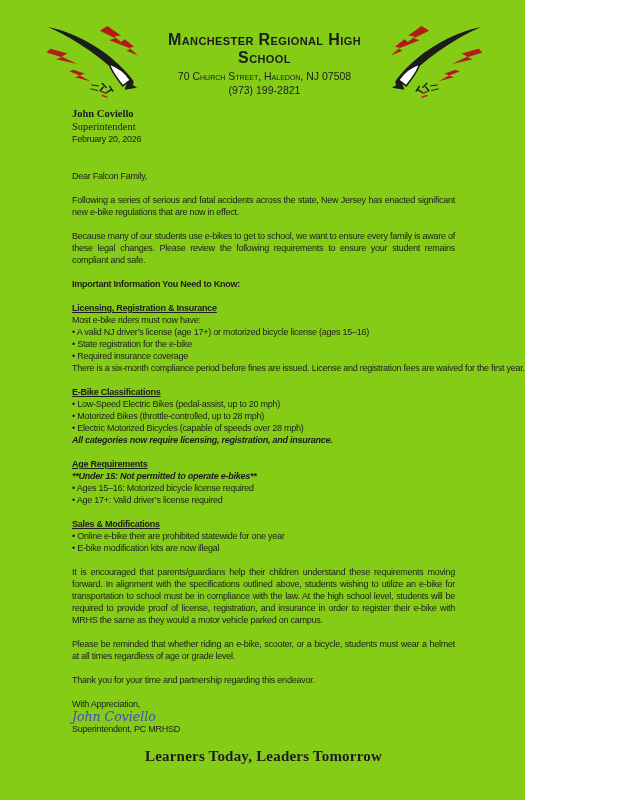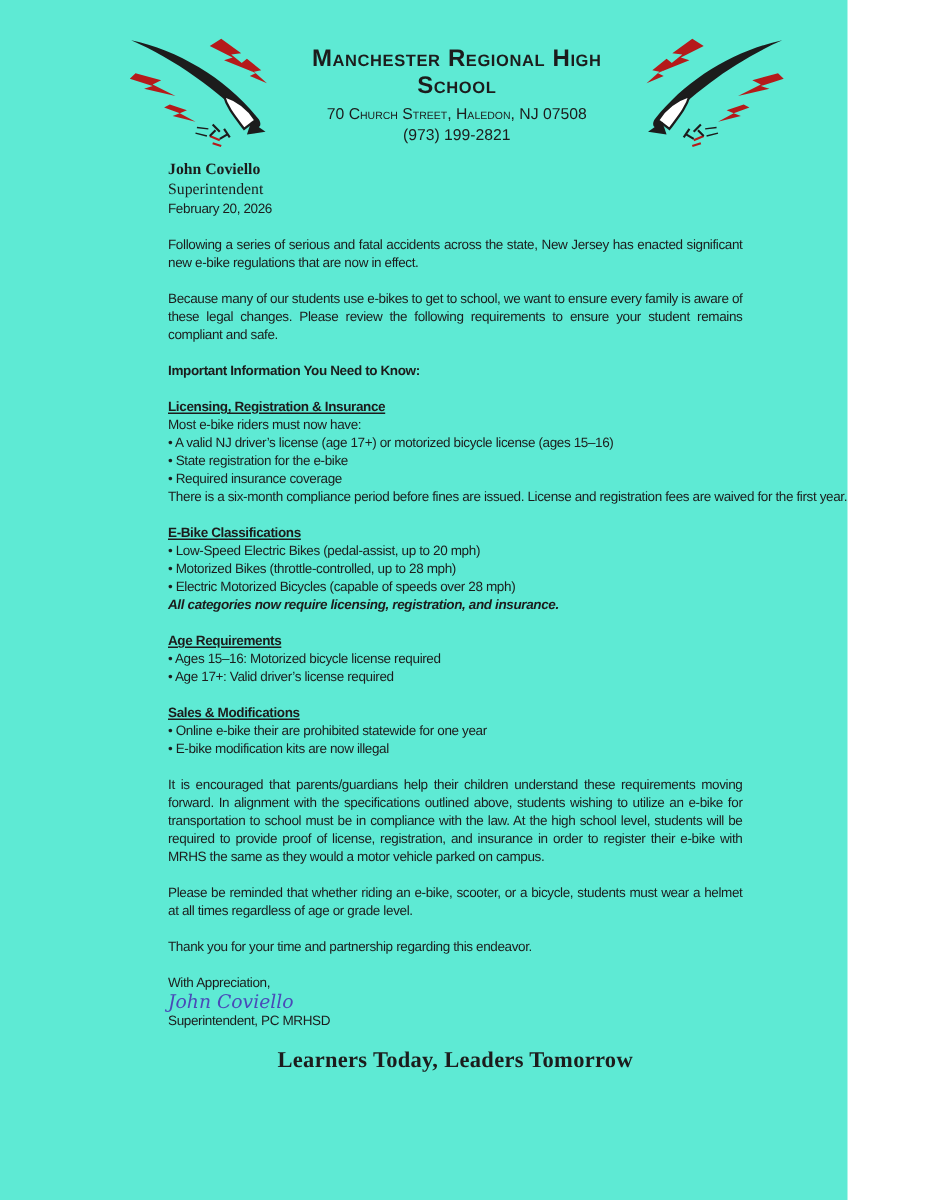--- a/index.html
+++ b/index.html
@@ -1,25 +1,24 @@
 <!DOCTYPE html>
 <html><head>
 <meta charset="utf-8">
 <style>
   * { margin: 0; padding: 0; box-sizing: border-box; }
   html, body { background: #ffffff; }
   .page {
     position: relative;
-    width: 565px;
+    width: 525px;
     height: 800px;
-    background: #5eead4;
+    background: #84cc16;
     font-family: "Liberation Sans", sans-serif;
     color: #1c1c1c;
     overflow: hidden;
-    padding-left: 40px;
   }
   
   .letterhead {
     display: flex;
     align-items: flex-start;
     padding: 24px 40px 0 44px;
   }
   .logo-box { width: 106px; height: 80px; flex: 0 0 auto; }
   .logo-box svg { width: 100%; height: 100%; }
   .logo-mirror svg { transform: scaleX(-1); }
@@ -121,20 +120,21 @@
 
   <div class="content">
     <div class="official">
       <div class="official-name">John Coviello</div>
       <div class="official-title">Superintendent</div>
     </div>
 
     <div class="body-text">
       <div class="date">February 20, 2026</div>
 
+      <div class="salutation">Dear Falcon Family,</div>
 
       <p class="par">Following a series of serious and fatal accidents across the state, New Jersey has enacted significant new e-bike regulations that are now in effect.</p>
       <p class="par">Because many of our students use e-bikes to get to school, we want to ensure every family is aware of these legal changes.  Please review the following requirements to ensure your student remains compliant and safe.</p>
 
       <div class="heading-bold">Important Information You Need to Know:</div>
 
       <div class="section">
         <div class="sec-heading">Licensing, Registration &amp; Insurance</div>
         <div>Most e-bike riders must now have:</div>
         <div>• A valid NJ driver’s license (age 17+) or motorized bicycle license (ages 15–16)</div>
@@ -146,20 +146,21 @@
       <div class="section">
         <div class="sec-heading">E-Bike Classifications</div>
         <div>• Low-Speed Electric Bikes (pedal-assist, up to 20 mph)</div>
         <div>• Motorized Bikes (throttle-controlled, up to 28 mph)</div>
         <div>• Electric Motorized Bicycles (capable of speeds over 28 mph)</div>
         <div class="emph">All categories now require licensing, registration, and insurance.</div>
       </div>
 
       <div class="section">
         <div class="sec-heading">Age Requirements</div>
+        <div class="emph">**Under 15: Not permitted to operate e-bikes**</div>
         <div>• Ages 15–16: Motorized bicycle license required</div>
         <div>• Age 17+: Valid driver’s license required</div>
       </div>
 
       <div class="section">
         <div class="sec-heading">Sales &amp; Modifications</div>
         <div>• Online e-bike their are prohibited statewide for one year</div>
         <div>• E-bike modification kits are now illegal</div>
       </div>
 

